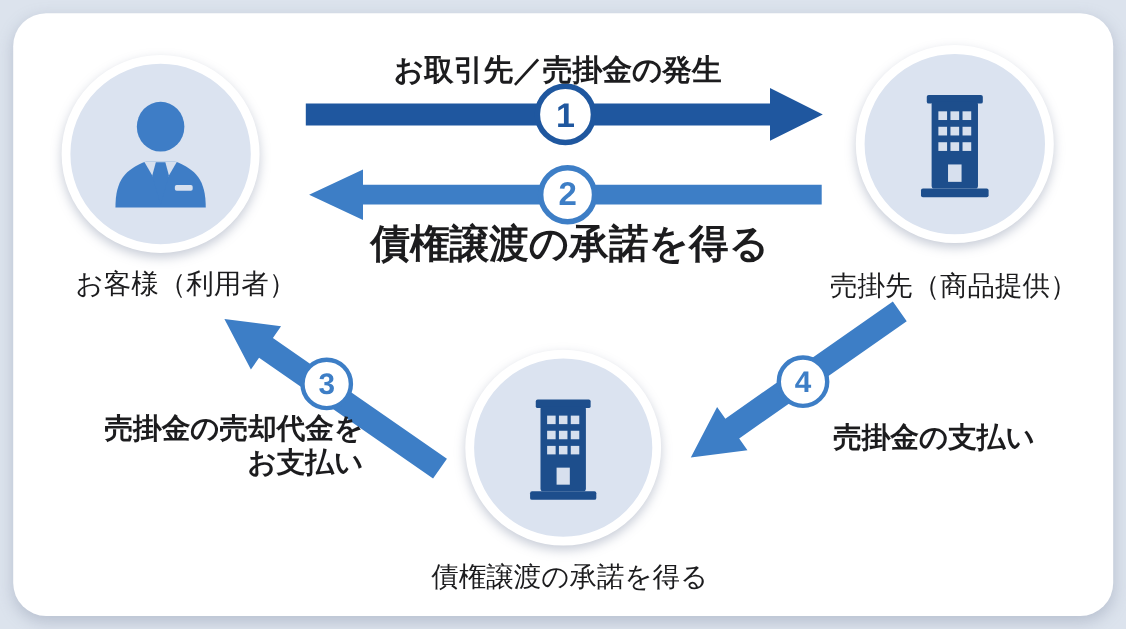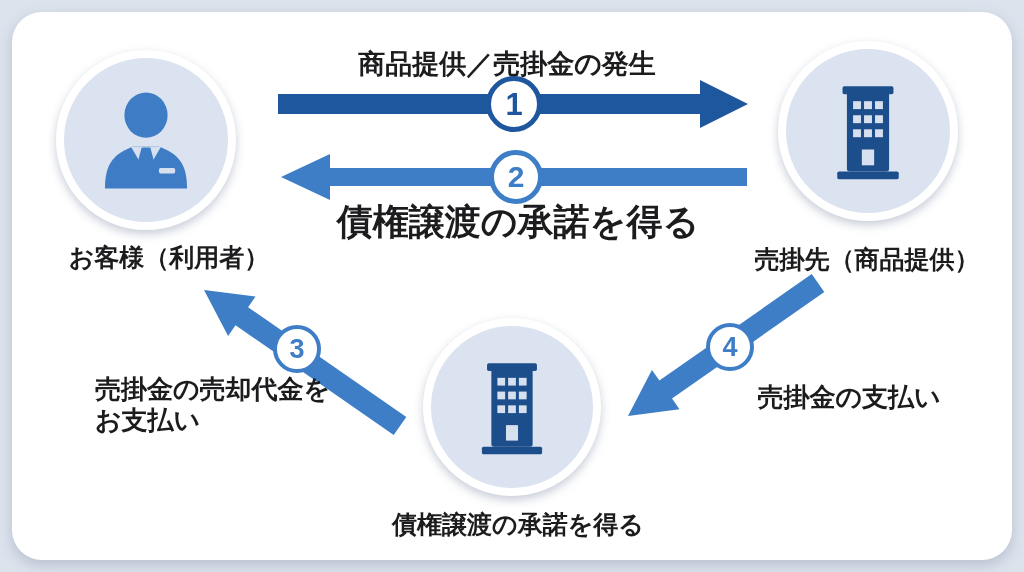--- a/index.html
+++ b/index.html
@@ -17,33 +17,33 @@
   .node{
     position:absolute;border-radius:50%;box-sizing:border-box;
     background:#dbe3f0;border:8px solid #ffffff;
     box-shadow:0 4px 10px rgba(115,128,155,.40);
     display:flex;align-items:center;justify-content:center;
   }
   .node-customer{left:56px;top:50px;width:180px;height:180px}
   .node-client{left:778px;top:41px;width:180px;height:180px}
   .node-factoring{left:423px;top:318px;width:178px;height:178px}
   .node-label{
-    position:absolute;font-weight:700;color:#1c1c1e;font-size:25px;
+    position:absolute;font-weight:400;color:#1c1c1e;font-size:25px;
     white-space:nowrap;transform:translateX(-50%);
   }
   .label-customer{left:169px;top:241px}
   .label-client{left:867px;top:243px}
   .label-factoring{left:518px;top:508px}
   .flow-label{
     position:absolute;font-weight:700;color:#1c1c1e;font-size:26px;
     white-space:nowrap;transform:translateX(-50%);
   }
   .label-flow1{left:507px;top:46px;font-size:27px}
   .label-flow2{left:518px;top:198px;font-size:36px}
-  .label-flow3{left:95px;top:374px;transform:none;white-space:pre-line;line-height:31px;text-align:left}
+  .label-flow3{left:95px;top:374px;transform:none;white-space:pre-line;line-height:31px;text-align:right}
   .label-flow4{left:849px;top:380px}
   .badge{
     position:absolute;background:#ffffff;border-radius:50%;box-sizing:border-box;
     display:flex;align-items:center;justify-content:center;
     font-weight:700;transform:translate(-50%,-50%);line-height:1;
   }
   .badge-1{left:514px;top:104px;width:56px;height:56px;border:5px solid #1f579f;color:#1f579f;font-size:31px}
   .badge-2{left:516px;top:177px;width:54px;height:54px;border:5px solid #3d7ec6;color:#3d7ec6;font-size:30px}
   .badge-3{left:297px;top:349px;width:48px;height:48px;border:4px solid #3d7ec6;color:#3d7ec6;font-size:27px}
   .badge-4{left:730px;top:347px;width:48px;height:48px;border:4px solid #3d7ec6;color:#3d7ec6;font-size:27px}
@@ -112,19 +112,19 @@
       <rect class="fill-light" x="43" y="78" width="14" height="18"></rect>
     </svg>
   </div>
   <div class="node-label label-factoring">債権譲渡の承諾を得る</div>
 
   <div class="badge badge-1">1</div>
   <div class="badge badge-2">2</div>
   <div class="badge badge-3">3</div>
   <div class="badge badge-4">4</div>
 
-  <div class="flow-label label-flow1">商品提供／売掛金の発生</div>
+  <div class="flow-label label-flow1">お取引先／売掛金の発生</div>
   <div class="flow-label label-flow2">債権譲渡の承諾を得る</div>
   <div class="flow-label label-flow3">売掛金の売却代金を
 お支払い</div>
   <div class="flow-label label-flow4">売掛金の支払い</div>
 
 </div>
 
 </body></html>

